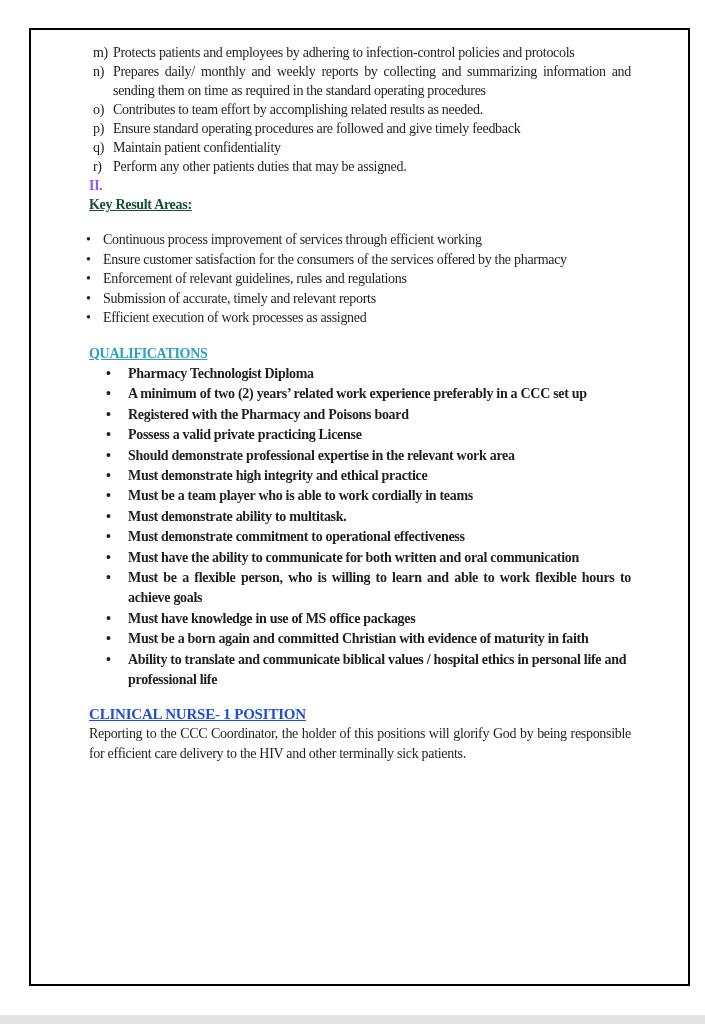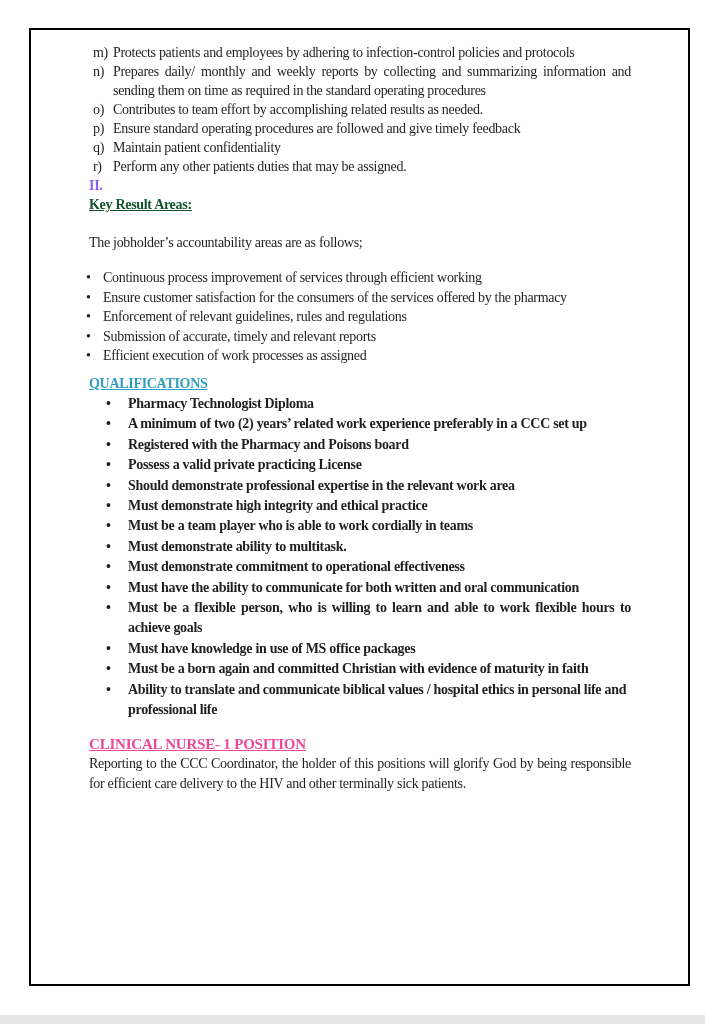--- a/index.html
+++ b/index.html
@@ -75,21 +75,21 @@
     text-align: justify;
   }
   .key-bullets li::before {
     content: "\2022";
     position: absolute;
     left: -3px;
     top: 0;
   }
   
   .qualifications-heading {
-    margin: 8px 0 0 0;
+    margin: 16px 0 0 0;
     font-size: 14px;
     font-weight: bold;
     text-decoration: underline;
     line-height: 20px;
   }
   
   .qual-bullets { margin: 0; padding: 0; list-style: none; font-weight: bold; }
   .qual-bullets li {
     position: relative;
     padding-left: 39px;
@@ -159,21 +159,20 @@
         <li class="duty">
           <span class="marker">r)</span>
           <span>Perform any other patients duties that may be assigned.</span>
         </li>
       </ol>
 
       <div class="section-num">II.</div>
 
       <h2 class="key-result-heading">Key Result Areas:</h2>
 
-      <p class="intro">The jobholder’s accountability areas are as follows;</p>
 
       <ul class="key-bullets">
         <li>Continuous process improvement of services through efficient working</li>
         <li>Ensure customer satisfaction for the consumers of the services offered by the pharmacy</li>
         <li>Enforcement of relevant guidelines, rules and regulations</li>
         <li>Submission of accurate, timely and relevant reports</li>
         <li>Efficient execution of work processes as assigned</li>
       </ul>
 
       <h2 class="qualifications-heading" style="color: rgb(47, 159, 192);">QUALIFICATIONS</h2>
@@ -188,21 +187,21 @@
         <li>Must be a team player who is able to work cordially in teams</li>
         <li>Must demonstrate ability to multitask.</li>
         <li>Must demonstrate commitment to operational effectiveness</li>
         <li>Must have the ability to communicate for both written and oral communication</li>
         <li>Must be a flexible person, who is willing to learn and able to work flexible hours to achieve goals</li>
         <li>Must have knowledge in use of MS office packages</li>
         <li>Must be a born again and committed Christian with evidence of maturity in faith</li>
         <li class="left-align">Ability to translate and communicate biblical values / hospital ethics in personal life and professional life</li>
       </ul>
 
-      <h2 class="clinical-heading" style="color: #ec4899;">CLINICAL NURSE- 1 POSITION</h2>
+      <h2 class="clinical-heading" style="color: #1d4ed8;">CLINICAL NURSE- 1 POSITION</h2>
 
       <p class="reporting">Reporting to the CCC Coordinator, the holder of this positions will glorify God by being responsible for efficient care delivery to the HIV and other terminally sick patients.</p>
 
     </div>
   </div>
 
   <div class="bottom-strip"></div>
 </div>
 
 </body></html>

